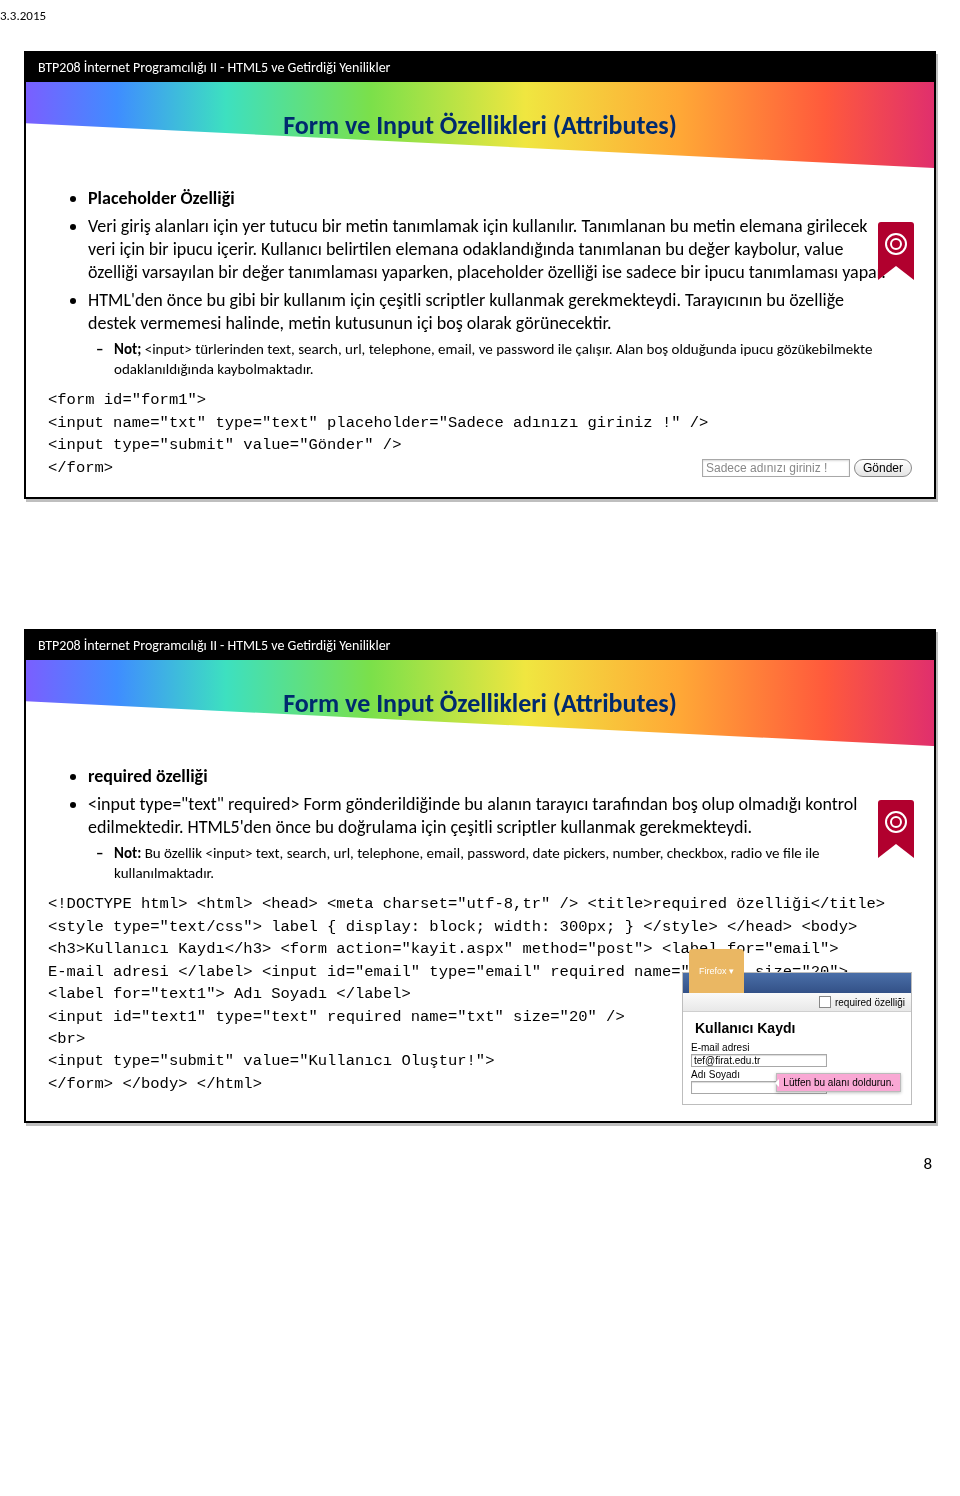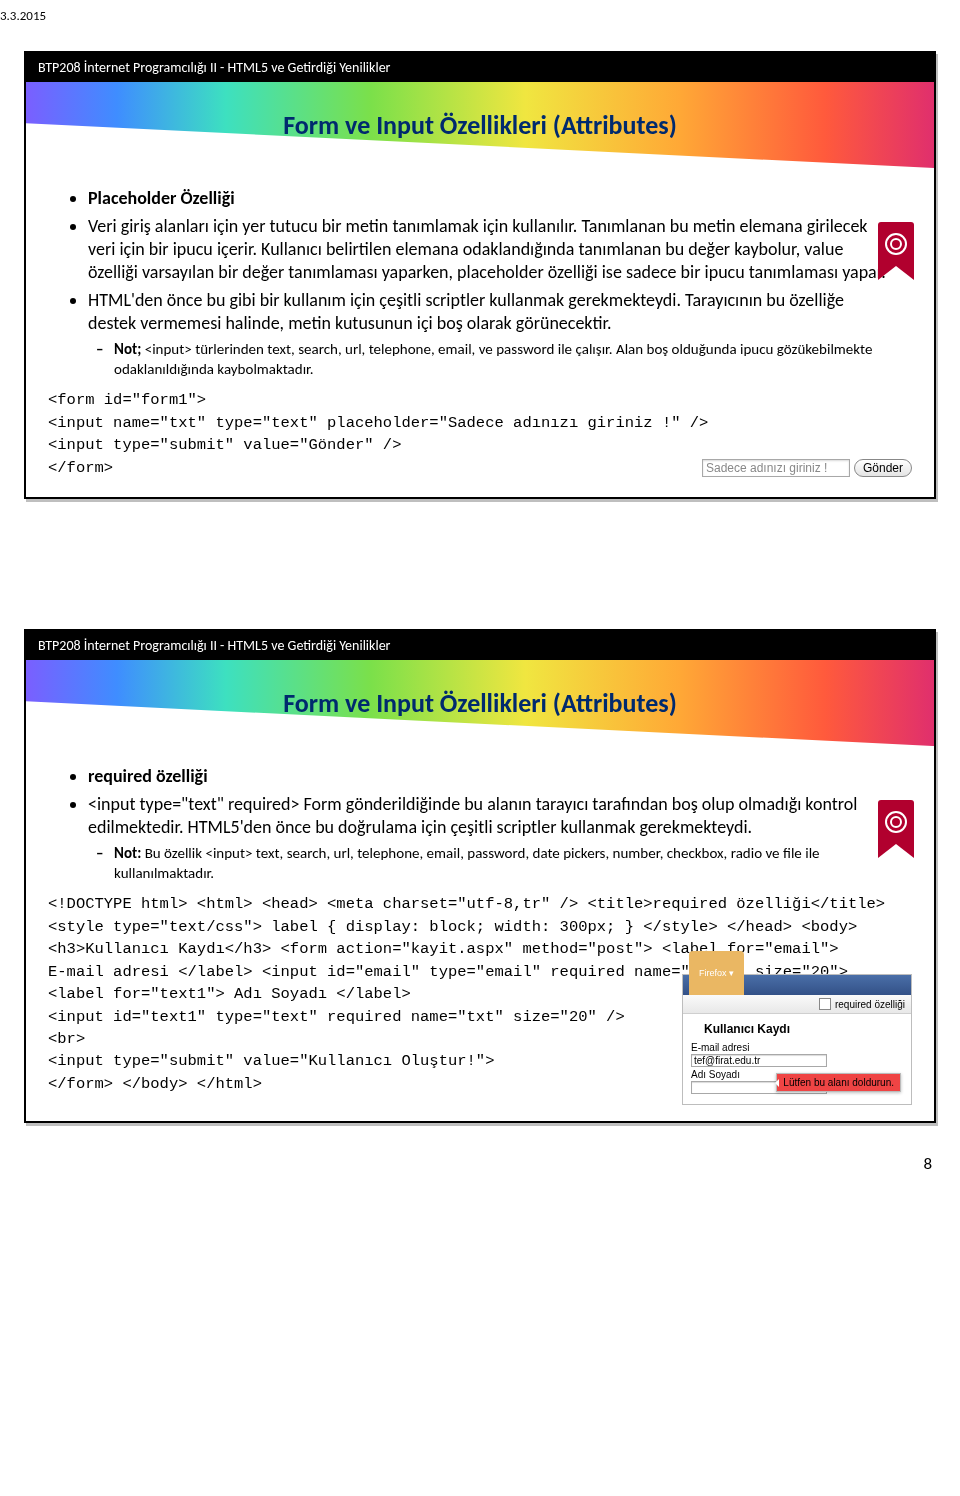--- a/index.html
+++ b/index.html
@@ -25,24 +25,24 @@
   .code{font-family:"Courier New",monospace;font-size:15.5px;line-height:1.45;margin-top:10px;white-space:pre-wrap}
   .demo{position:absolute;right:22px;bottom:20px;display:flex;gap:4px;align-items:flex-start}
   .demo input[type=text]{font-size:12px;width:140px;padding:1px 3px;border:1px solid #a8a8a8;box-shadow:inset 0 1px 2px rgba(0,0,0,.15);color:#888}
   .demo button{font-size:12px;padding:1px 8px;border:1px solid #888;background:linear-gradient(#fff,#e4e4e4);border-radius:9px}
   .shot{position:absolute;right:22px;bottom:16px;width:228px;border:1px solid #bdbdbd;font-family:Verdana,Arial,sans-serif;font-size:10px;background:#fff}
   .shot .tabs{background:linear-gradient(#4a6fa8,#335187);height:20px;display:flex;align-items:flex-end;padding-left:6px}
   .shot .tabs .tab{background:#eab763;color:#fff;font-size:9px;padding:17px 10px;border-radius:4px 4px 0 0}
   .shot .bar{background:linear-gradient(#fafafa,#e8e8e8);border-bottom:1px solid #cfcfcf;display:flex;justify-content:flex-end;align-items:center;padding:3px 6px;gap:4px}
   .shot .bar .cb{width:10px;height:10px;border:1px solid #888;background:#fff}
   .shot .pane{padding:6px 8px 10px 8px}
-  .shot h4{margin:2px 0 6px 13px;font-size:12px}
+  .shot h4{margin:2px 0 6px 4px;font-size:14px}
   .shot label{display:block;margin:2px 0 1px 0}
   .shot input.f{width:130px;font-size:10px;padding:0 2px;border:1px solid #a8a8a8;box-shadow:inset 0 1px 1px rgba(0,0,0,.15)}
-  .shot .tip{position:absolute;right:10px;bottom:12px;background:#ef4444;border:1px solid #bbb;padding:3px 6px;font-size:10px;box-shadow:0 1px 3px rgba(0,0,0,.25)}
+  .shot .tip{position:absolute;right:10px;bottom:12px;background:#f9a8d4;border:1px solid #bbb;padding:3px 6px;font-size:10px;box-shadow:0 1px 3px rgba(0,0,0,.25)}
   .shot .tip::before{content:"";position:absolute;left:-6px;top:5px;border:4px solid transparent;border-right-color:#fff}
   .pgnum{text-align:right;font-size:17px;padding:30px 28px 20px 0}
 </style>
 </head>
 <body>
 
 <div class="page-date">3.3.2015</div>
 
 <div class="card">
   <div class="card-hd">BTP208 İnternet Programcılığı II - HTML5 ve Getirdiği Yenilikler</div>

